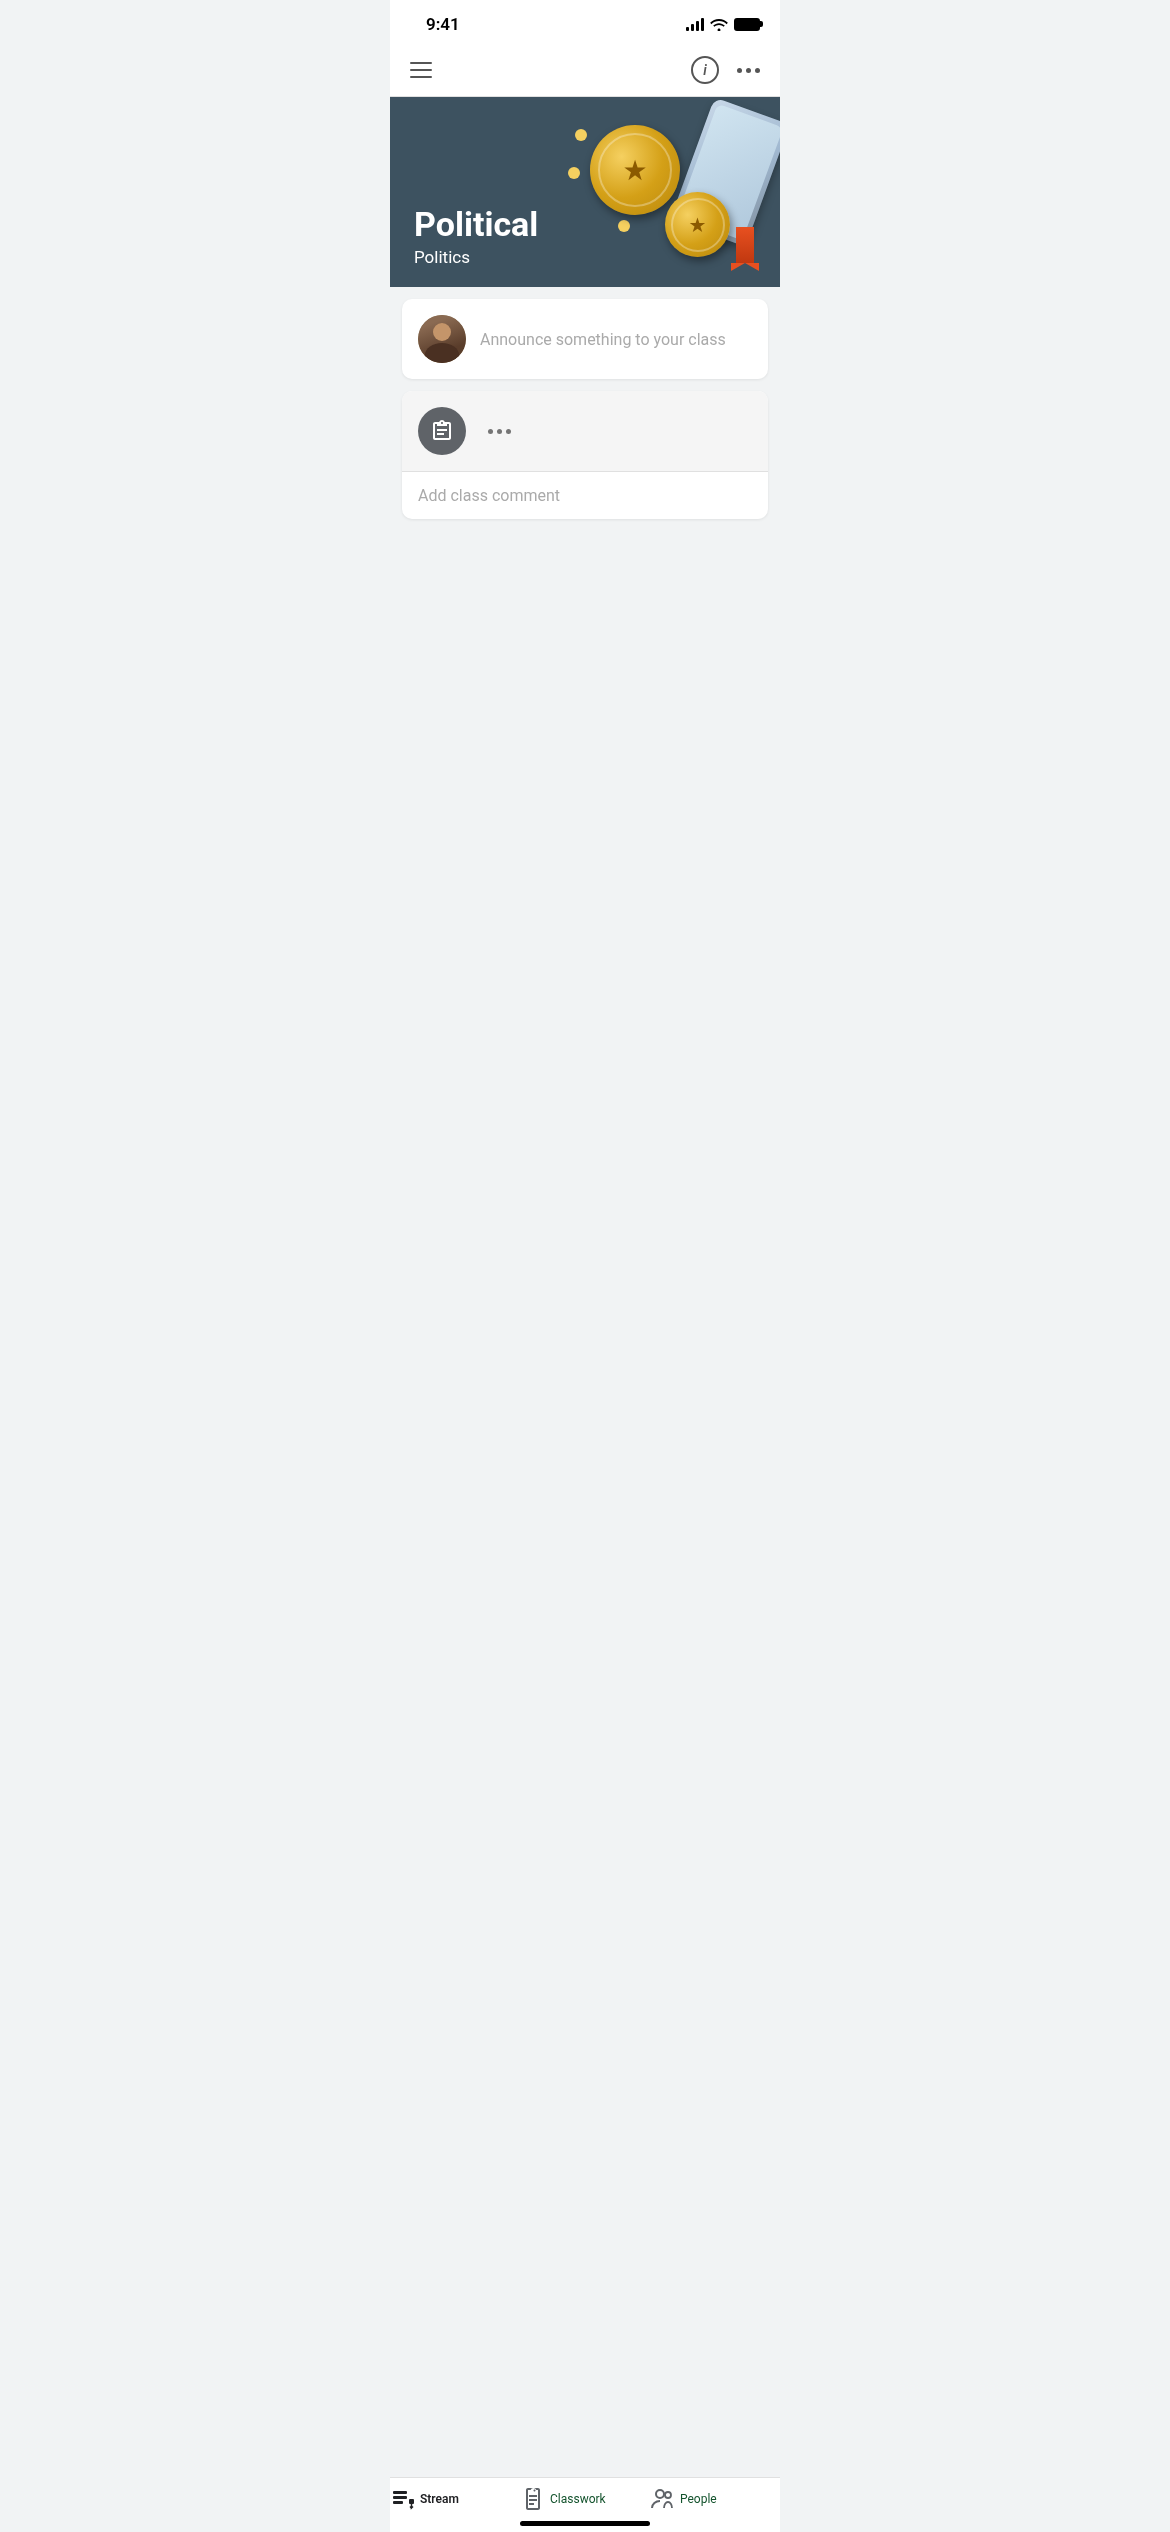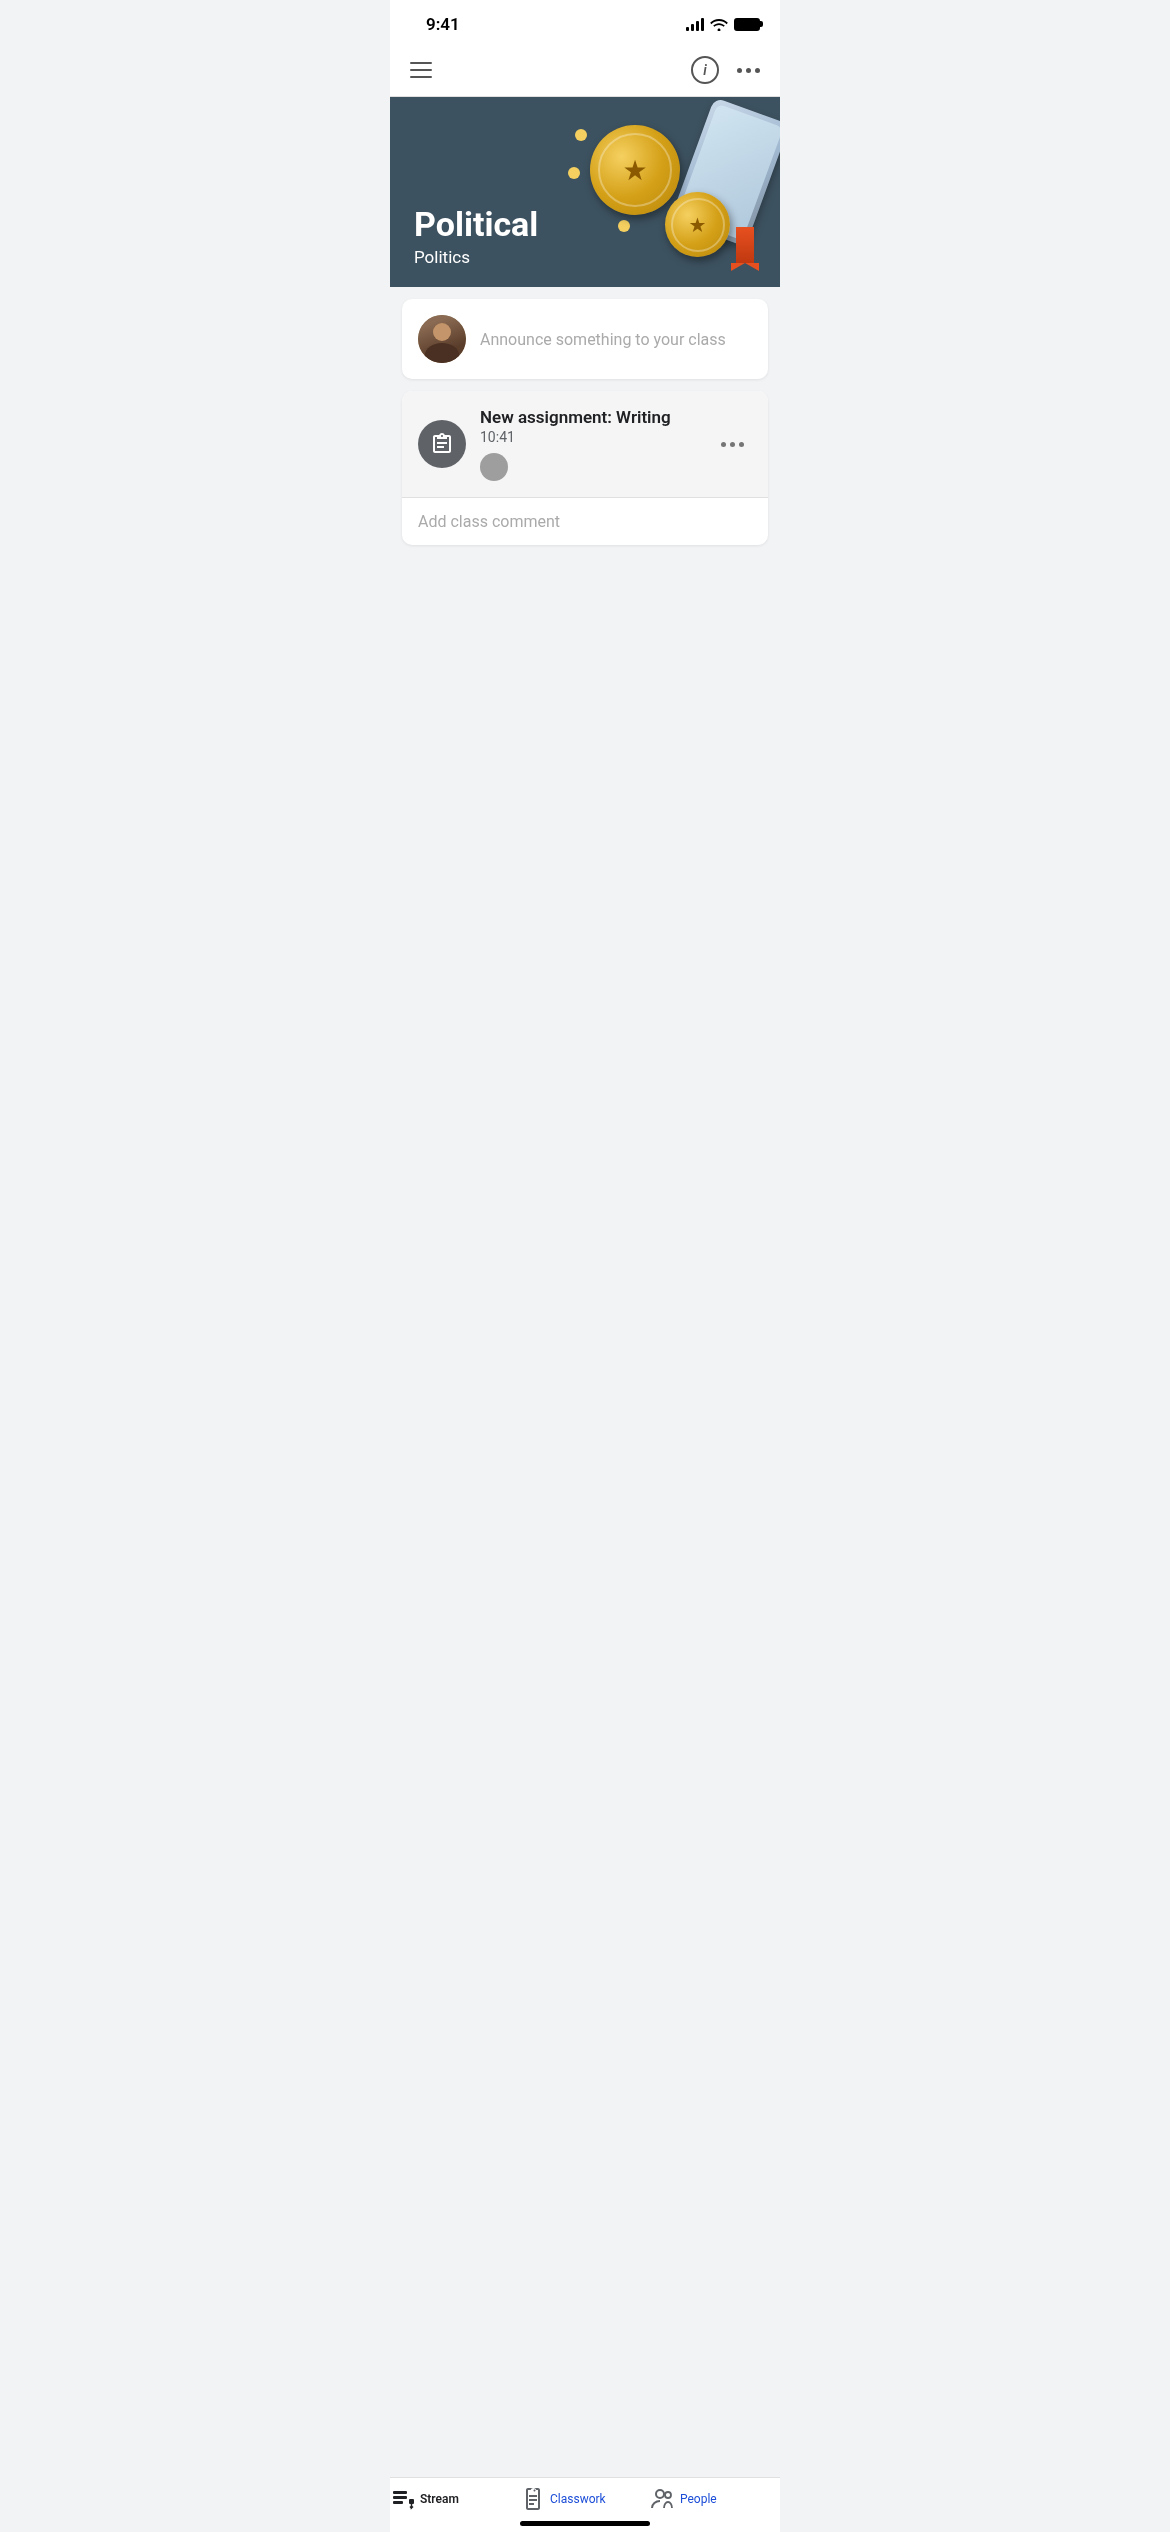--- a/index.html
+++ b/index.html
@@ -439,21 +439,21 @@
     .nav-icon {
       width: 26px;
       height: 26px;
       display: flex;
       align-items: center;
       justify-content: center;
     }
 
     .nav-label {
       font-size: 12px;
-      color: #1d4ed8;
+      color: #14532d;
     }
 
     .nav-label.active {
       color: #202124;
       font-weight: 600;
     }
 
     
     .home-indicator {
       position: fixed;
@@ -557,26 +557,20 @@
 
   <div class="assignment-card">
     <div class="assignment-header">
 
       <div class="assignment-icon">
         <svg width="24" height="24" viewBox="0 0 24 24" fill="white">
           <path d="M19 3H14.82C14.4 1.84 13.3 1 12 1C10.7 1 9.6 1.84 9.18 3H5C3.9 3 3 3.9 3 5V19C3 20.1 3.9 21 5 21H19C20.1 21 21 20.1 21 19V5C21 3.9 20.1 3 19 3ZM12 3C12.55 3 13 3.45 13 4C13 4.55 12.55 5 12 5C11.45 5 11 4.55 11 4C11 3.45 11.45 3 12 3ZM19 19H5V5H7V7H17V5H19V19ZM7 10H17V12H7V10ZM7 14H14V16H7V14Z"></path>
         </svg>
       </div>
 
-      <div class="assignment-info">
-        <div class="assignment-title">New assignment: Writing</div>
-        <div class="assignment-time">10:41</div>
-
-        <div class="loading-dot" style="margin-left: 0; margin-top: 8px;"></div>
-      </div>
 
       <div class="assignment-more">
         <div class="dot-sm"></div>
         <div class="dot-sm"></div>
         <div class="dot-sm"></div>
       </div>
     </div>
 
     <div class="assignment-comment">
       <span>Add class comment</span>

